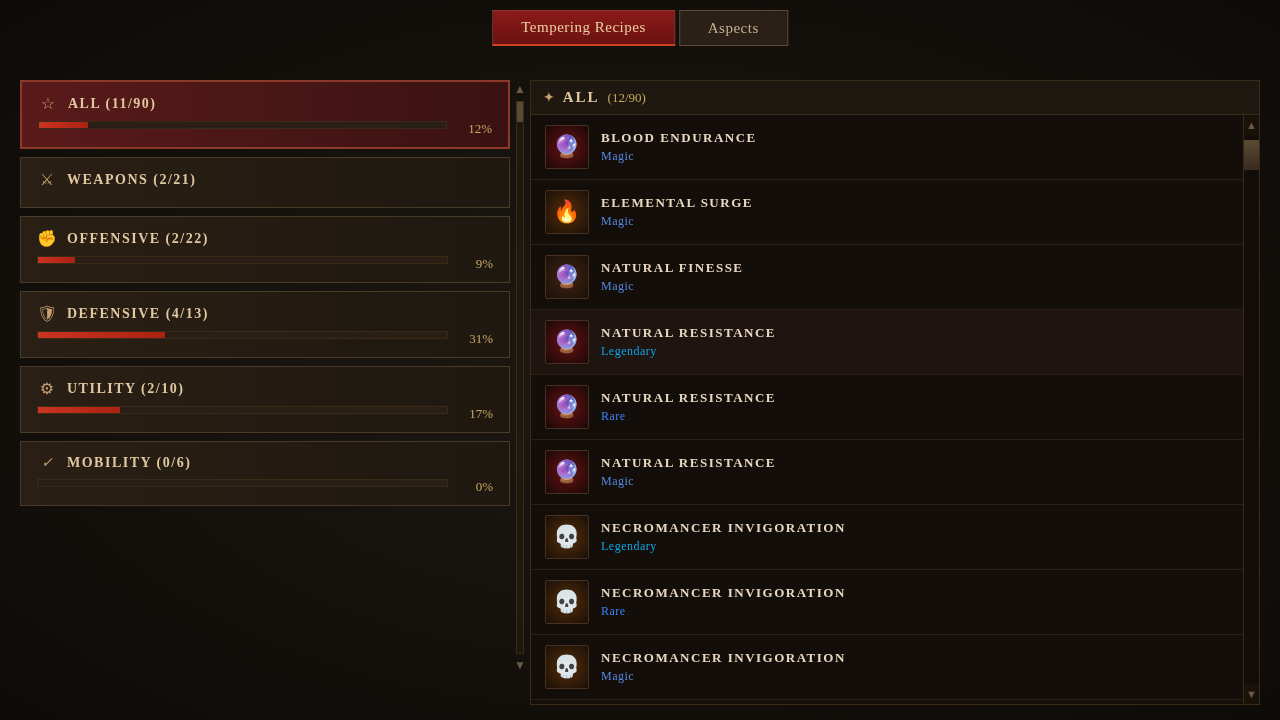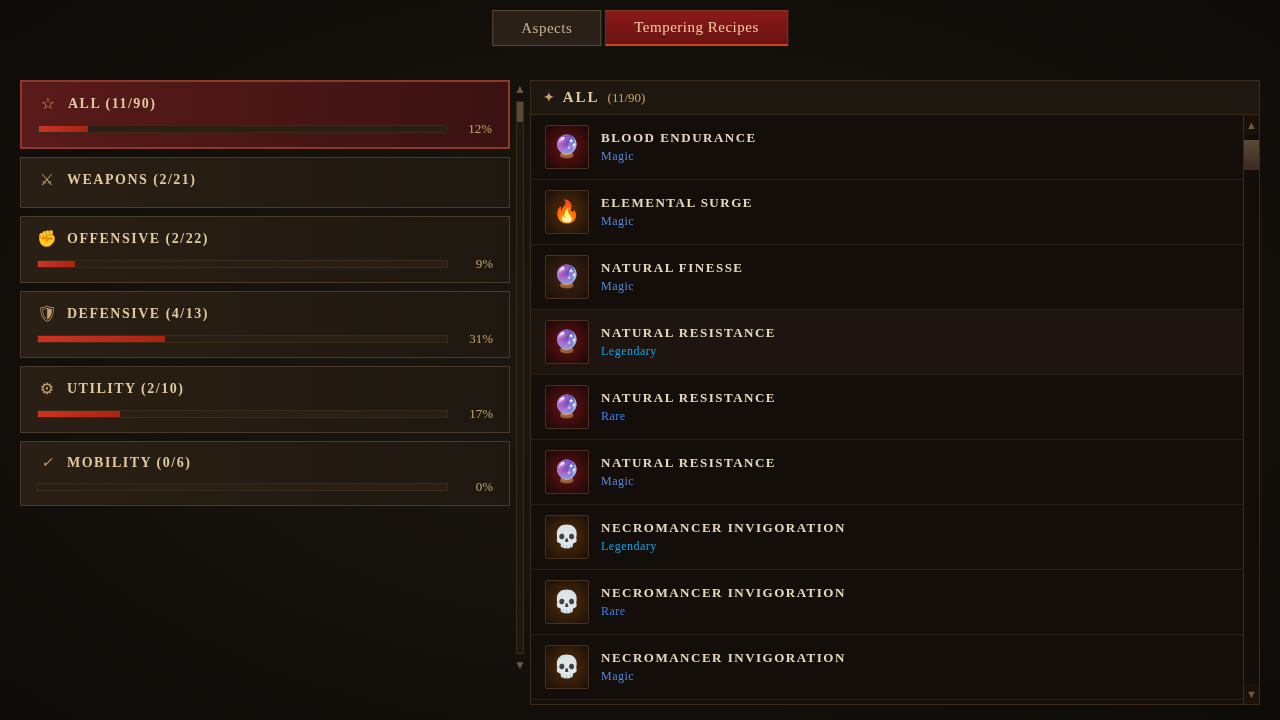--- a/index.html
+++ b/index.html
@@ -104,21 +104,20 @@
     .category-label {
       font-size: 14px;
       font-weight: bold;
       letter-spacing: 1.5px;
       color: #e0c8a0;
       text-transform: uppercase;
     }
 
     .progress-row {
       display: flex;
-      align-items: center;
       gap: 10px;
     }
 
     .progress-bar-bg {
       flex: 1;
       height: 8px;
       background: #2a1f14;
       border: 1px solid #3a2a18;
       position: relative;
     }
@@ -319,22 +318,22 @@
       color: #aa7744;
       font-size: 22px;
     }
   </style>
 </head>
 <body>
 
 <div class="bg-overlay"></div>
 
 <div class="top-tabs">
+  <button class="tab-btn active">Tempering Recipes</button>
   <button class="tab-btn">Aspects</button>
-  <button class="tab-btn active">Tempering Recipes</button>
 </div>
 
 <div class="main-content">
 
   <div class="left-panel">
 
     <div class="category-item selected">
       <div class="category-header">
         <span class="category-icon">☆</span>
         <span class="category-label">ALL (11/90)</span>
@@ -413,21 +412,21 @@
       </div>
       <span class="scroll-arrow">▼</span>
     </div>
   </div>
 
   <div class="right-panel">
 
     <div class="right-header">
       <span class="right-header-icon">✦</span>
       <span class="right-header-label">ALL</span>
-      <span class="right-header-count">(11/90)</span>
+      <span class="right-header-count">(12/90)</span>
     </div>
 
     <div class="items-list">
 
       <div class="item-row">
         <div class="item-icon icon-blood">🔮</div>
         <div class="item-info">
           <div class="item-name">BLOOD ENDURANCE</div>
           <div class="item-rarity rarity-magic">Magic</div>
         </div>

